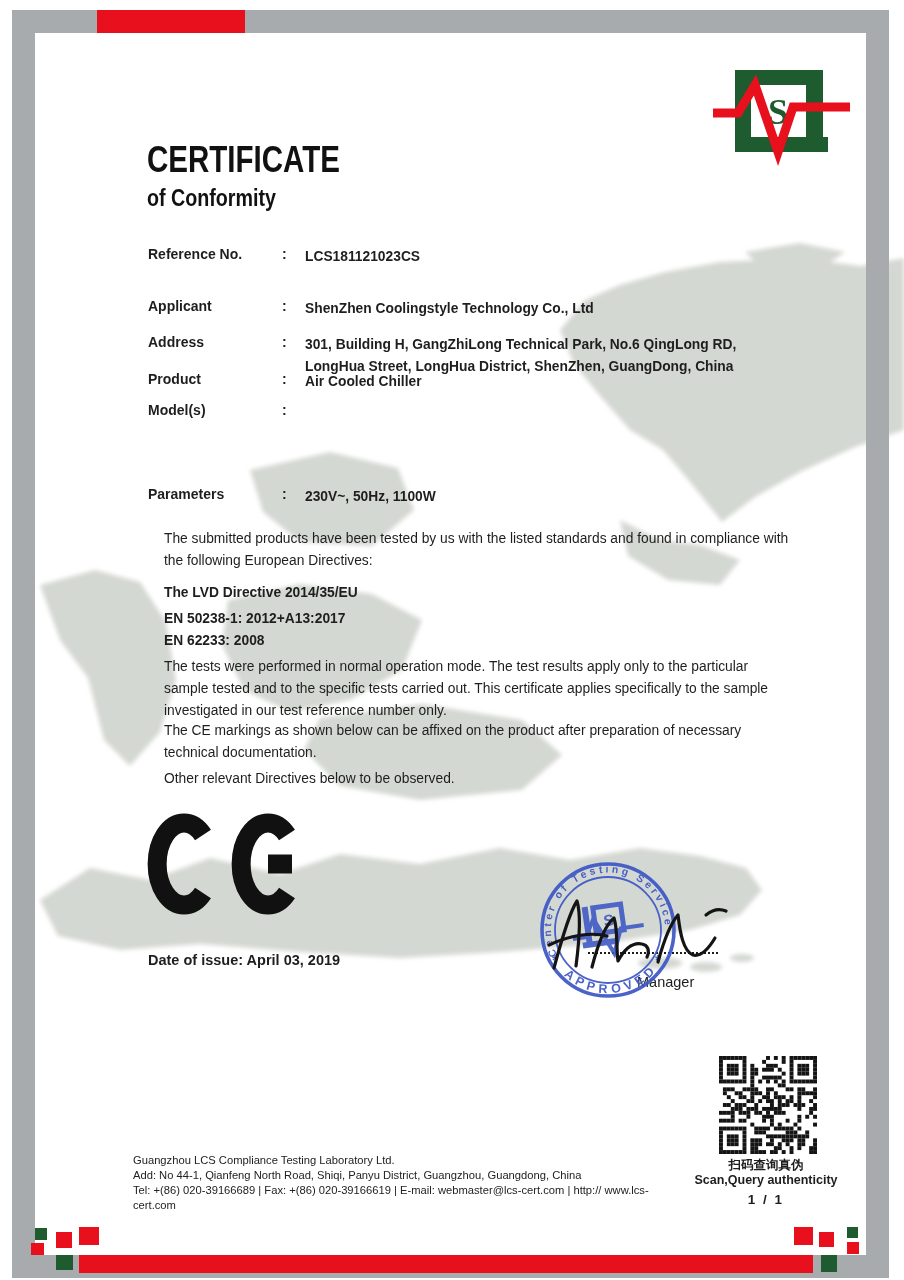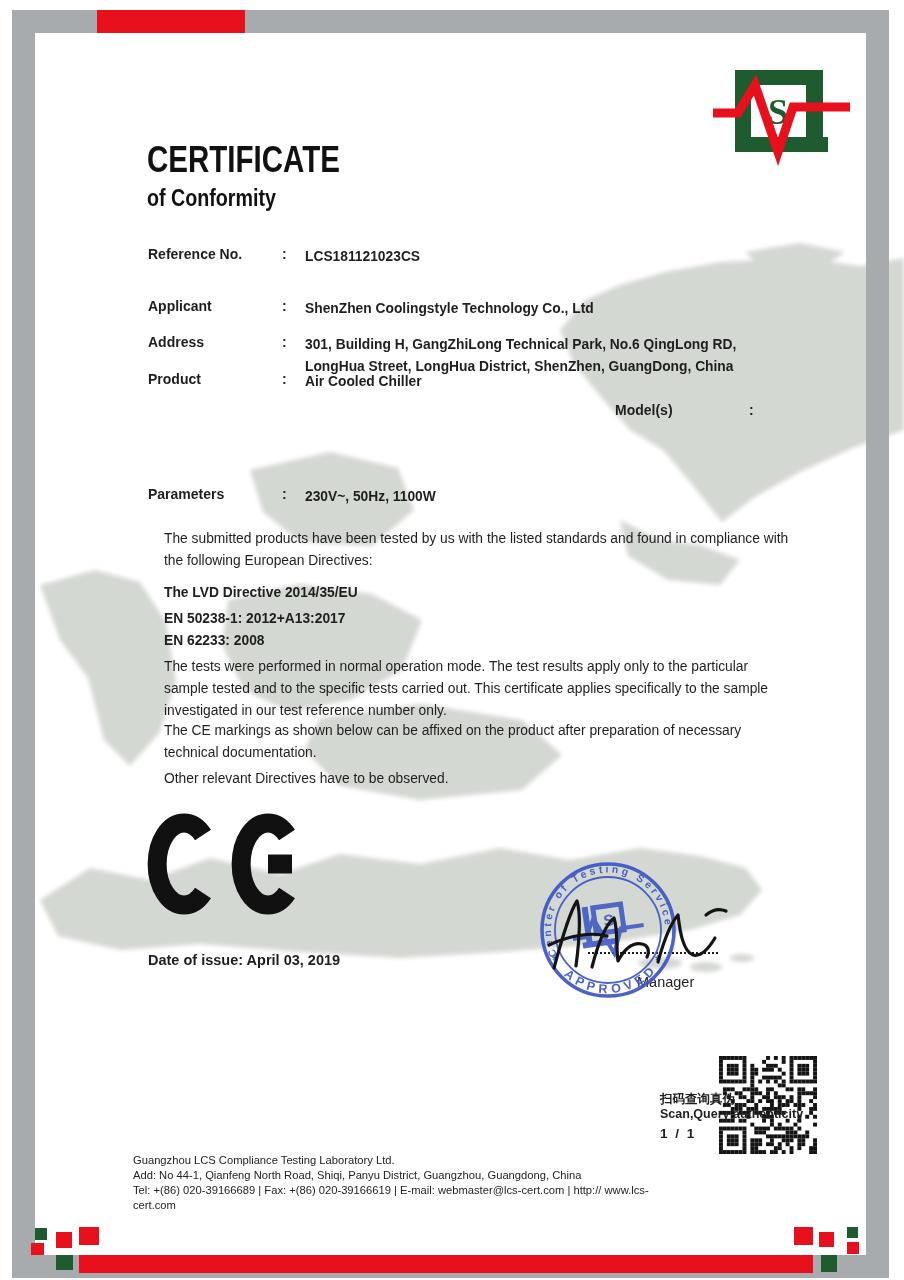--- a/index.html
+++ b/index.html
@@ -18,42 +18,42 @@
   .green{background:#1e5b2e;}
   
   .map{position:absolute;left:0;top:0;z-index:1;}
   
   .logo{position:absolute;left:710px;top:55px;z-index:4;}
   
   .title-block{position:absolute;left:147px;top:140px;z-index:4;transform:scaleX(.82);transform-origin:left top;}
   .title{font-size:36px;font-weight:bold;letter-spacing:0px;line-height:40px;color:#111;}
   .subtitle{font-size:24px;font-weight:bold;margin-top:4px;color:#111;}
   
-  .row{position:absolute;left:148px;width:624px;display:flex;z-index:4;justify-content:flex-end;}
+  .row{position:absolute;left:148px;width:624px;display:flex;z-index:4;}
   .flabel{width:134px;font-size:14px;font-weight:bold;flex:none;}
   .fcolon{width:23px;font-size:14px;font-weight:bold;flex:none;}
   .fvalue{flex:1;font-size:13.8px;font-weight:bold;line-height:22px;}
   
   .para{position:absolute;left:148px;width:628px;font-size:13.8px;line-height:22px;margin:16px;z-index:4;}
   .bold{font-weight:bold;}
   
   .ce{position:absolute;left:146px;top:812px;z-index:4;}
   .date{position:absolute;left:148px;top:952px;font-size:14.5px;font-weight:bold;z-index:4;}
   
   .stamp{position:absolute;left:536px;top:858px;z-index:6;}
   .stamp text{font-family:"Liberation Sans", sans-serif;}
   .ring-text{font-size:10.5px;font-weight:bold;letter-spacing:3.1px;fill:#3c56c5;}
   .approved-text{font-size:12.5px;font-weight:bold;letter-spacing:4.5px;fill:#3c56c5;}
   .star{font-size:15px;font-weight:bold;fill:#3c56c5;}
   .sig{position:absolute;left:540px;top:888px;z-index:7;}
   .sig-line{position:absolute;left:588px;top:952px;width:130px;border-bottom:2px dotted #1b1b1b;z-index:5;}
   .manager{position:absolute;left:637px;top:974px;font-size:14.5px;font-weight:500;z-index:5;}
   
   .qr{position:absolute;left:719px;top:1056px;width:98px;height:98px;z-index:4;}
-  .qr-captions{position:absolute;left:660px;top:1092px;width:212px;z-index:4;}
+  .qr-captions{position:absolute;left:660px;top:1158px;width:212px;text-align:center;z-index:4;}
   .qr-zh{font-size:12.5px;font-weight:bold;line-height:15px;}
   .qr-en{font-size:12.5px;font-weight:bold;line-height:15px;}
   .page-ind{font-size:13.5px;font-weight:bold;margin-top:4px;letter-spacing:2px;}
   
   .footer{position:absolute;left:133px;top:1153px;width:520px;font-size:11.2px;line-height:15px;z-index:4;color:#222;}
   .bottom-bar{position:absolute;left:79px;top:1255px;width:734px;height:18px;background:#e8101c;z-index:5;}
 </style>
 </head>
 <body>
 
@@ -129,21 +129,21 @@
     <span class="fcolon">:</span>
     <span class="fvalue">230V~, 50Hz, 1100W</span>
   </div>
 
   <p class="para" style="top:512px">The submitted products have been tested by us with the listed standards and found in compliance with the following European Directives:</p>
   <p class="para bold" style="top:566px">The LVD Directive 2014/35/EU</p>
   <p class="para bold" style="top:592px">EN 50238-1: 2012+A13:2017</p>
   <p class="para bold" style="top:614px">EN 62233: 2008</p>
   <p class="para" style="top:640px">The tests were performed in normal operation mode. The test results apply only to the particular sample tested and to the specific tests carried out. This certificate applies specifically to the sample investigated in our test reference number only.</p>
   <p class="para" style="top:704px">The CE markings as shown below can be affixed on the product after preparation of necessary technical documentation.</p>
-  <p class="para" style="top:752px">Other relevant Directives have to be observed.</p>
+  <p class="para" style="top:752px">Other relevant Directives below to be observed.</p>
 
   <svg class="ce" width="160" height="104" viewBox="0 0 160 104">
     <g stroke="#111" stroke-width="19" fill="none">
       <path d="M 57 23 A 27 41 0 1 0 57 81"></path>
       <path d="M 141 23 A 27 41 0 1 0 141 81"></path>
       <path d="M 122 52 H 146"></path>
     </g>
   </svg>
 
   <div class="date">Date of issue: April 03, 2019</div>

